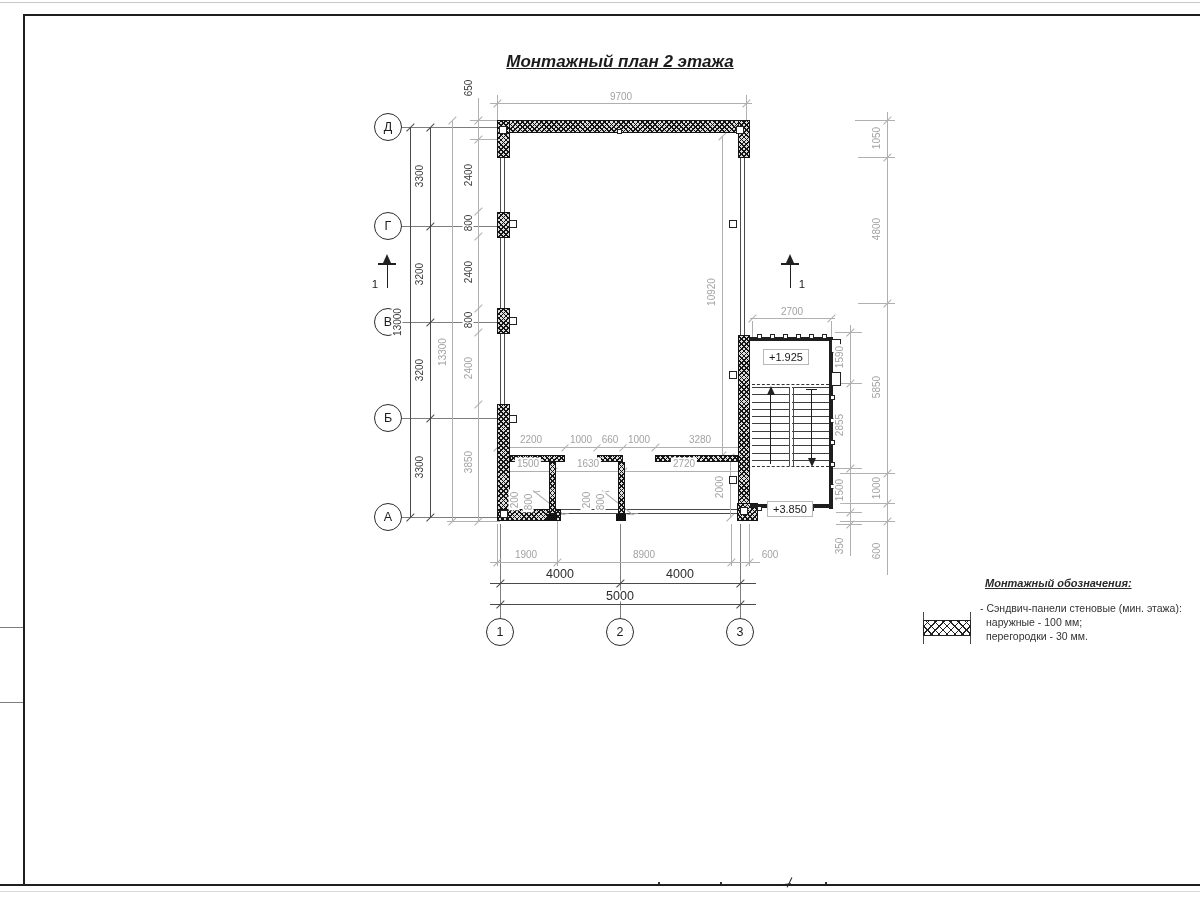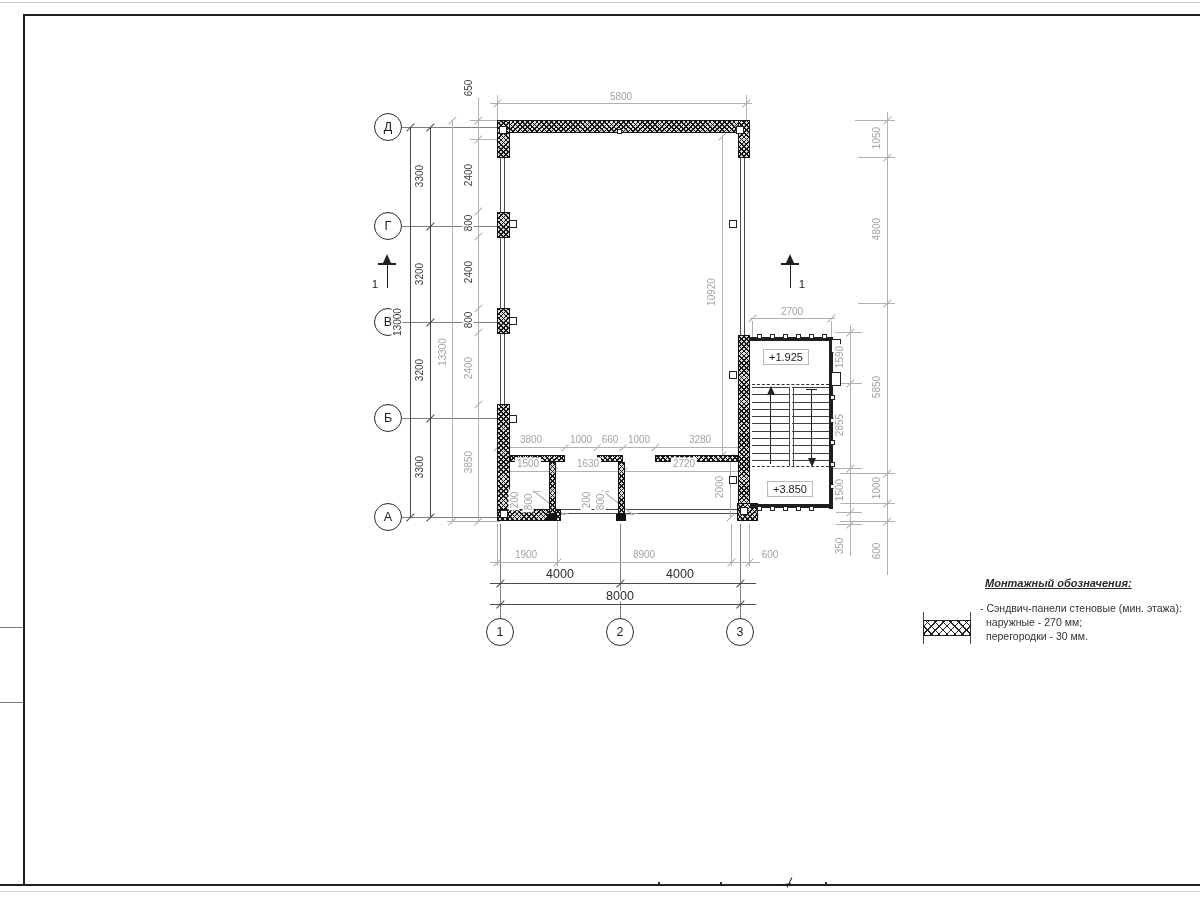--- a/index.html
+++ b/index.html
@@ -69,20 +69,21 @@
   <div class="ln h ck" style="left:0;top:884px;width:1200px;height:2px"></div>
   <div class="ln h cm" style="left:0;top:627px;width:23px"></div>
   <div class="ln h cm" style="left:0;top:702px;width:23px"></div>
   <div class="ln h" style="left:0;top:891px;width:1200px;color:#d8d8d8"></div>
   <div class="dot" style="left:658px;top:882px"></div>
   <div class="dot" style="left:720px;top:882px"></div>
   <div class="dot" style="left:825px;top:882px"></div>
   <div class="ln h ck" style="left:777px;top:884px;width:14px;transform:rotate(-6deg)"></div>
   <div class="ln vv ck" style="left:789px;top:877px;height:11px;width:1.4px;transform:rotate(26deg)"></div>
 
+  <div class="title" style="left:452px;top:52px;width:336px">Монтажный план 2 этажа</div>
 
   <div class="wall" style="left:497px;top:120px;width:253px;height:13px"></div>
   <div class="wall" style="left:497px;top:120px;width:13px;height:38px"></div>
   <div class="wall" style="left:497px;top:212px;width:13px;height:26px"></div>
   <div class="wall" style="left:497px;top:308px;width:13px;height:26px"></div>
   <div class="wall" style="left:497px;top:404px;width:13px;height:117px"></div>
   <div class="wall" style="left:738px;top:120px;width:12px;height:38px"></div>
   <div class="wall" style="left:738px;top:335px;width:12px;height:186px"></div>
   <div class="wall" style="left:497px;top:509px;width:64px;height:12px"></div>
   <div class="wall" style="left:737px;top:503px;width:21px;height:18px"></div>
@@ -142,21 +143,21 @@
   <div class="dash" style="left:752px;top:384px;width:77px"></div>
   <div class="dash" style="left:752px;top:466px;width:77px"></div>
 
   <div class="ln vv ck" style="left:770px;top:392px;height:72px;width:1.3px"></div>
   <div class="tri-up" style="left:767px;top:386px"></div>
   <div class="ln vv ck" style="left:811px;top:390px;height:68px;width:1.3px"></div>
   <div class="ln h ck" style="left:806px;top:389px;width:11px;height:1.3px"></div>
   <div class="tri-down" style="left:808px;top:458px"></div>
 
   <div class="elev" style="left:786px;top:357px">+1.925</div>
-  <div class="elev" style="left:790px;top:489px">+3.850</div>
+  <div class="elev" style="left:790px;top:509px">+3.850</div>
 
   <div class="ln h cm" style="left:402px;top:127px;width:95px"></div>
   <div class="ln h cm" style="left:402px;top:226px;width:95px"></div>
   <div class="ln h cm" style="left:402px;top:322px;width:95px"></div>
   <div class="ln h cm" style="left:402px;top:418px;width:95px"></div>
   <div class="ln h cm" style="left:402px;top:517px;width:95px"></div>
   <div class="bub" style="left:374px;top:113px">
       <span>Д</span>
     </div>
   <div class="bub" style="left:374px;top:212px">
@@ -192,21 +193,21 @@
   <div class="tri-up" style="left:786px;top:254px"></div>
   <div class="ln vv ck" style="left:790px;top:264px;height:24px;width:1.3px"></div>
   <div class="seclab" style="left:802px;top:284px">1</div>
 
   <div class="ln vv cl" style="left:497px;top:95px;height:25px"></div>
   <div class="ln vv cl" style="left:746px;top:95px;height:25px"></div>
   <div class="ln h cl" style="left:490px;top:103px;width:262px">
       <i class="tk" style="left: 1.5px; top: -0.5px;"></i>
       <i class="tk" style="left: 250.5px; top: -0.5px;"></i>
     </div>
-  <span class="dt" style="left:621px;top:96px">5800</span>
+  <span class="dt" style="left:621px;top:96px">9700</span>
   <div class="ln h cl" style="left:470px;top:120px;width:27px"></div>
   <div class="ln h cl" style="left:470px;top:139px;width:30px"></div>
 
   <div class="ln vv cd" style="left:410px;top:127px;height:390px">
       <i class="tk" style="top: -0.5px; left: -5.5px;"></i>
       <i class="tk" style="top: 389.5px; left: -5.5px;"></i>
     </div>
   <span class="dt v2 dk" style="left:397px;top:322px">13000</span>
   <div class="ln vv cd" style="left:430px;top:127px;height:390px">
       <i class="tk" style="top: -0.5px; left: -5.5px;"></i>
@@ -299,21 +300,21 @@
   <span class="dt" style="left:792px;top:311px">2700</span>
 
   <div class="ln h cl" style="left:497px;top:447px;width:249px">
       <i class="tk" style="left: -5.5px; top: -0.5px;"></i>
       <i class="tk" style="left: 62.5px; top: -0.5px;"></i>
       <i class="tk" style="left: 94.5px; top: -0.5px;"></i>
       <i class="tk" style="left: 120.5px; top: -0.5px;"></i>
       <i class="tk" style="left: 152.5px; top: -0.5px;"></i>
       <i class="tk" style="left: 243.5px; top: -0.5px;"></i>
     </div>
-  <span class="dt" style="left:531px;top:439px">3800</span>
+  <span class="dt" style="left:531px;top:439px">2200</span>
   <span class="dt" style="left:581px;top:439px">1000</span>
   <span class="dt" style="left:610px;top:439px">660</span>
   <span class="dt" style="left:639px;top:439px">1000</span>
   <span class="dt" style="left:700px;top:439px">3280</span>
   <div class="ln h cl" style="left:503px;top:471px;width:243px">
       <i class="tk" style="left: -5.5px; top: -0.5px;"></i>
       <i class="tk" style="left: 44.5px; top: -0.5px;"></i>
       <i class="tk" style="left: 114.5px; top: -0.5px;"></i>
       <i class="tk" style="left: 237.5px; top: -0.5px;"></i>
     </div>
@@ -351,23 +352,23 @@
       <i class="tk" style="left: 4.5px; top: -0.5px;"></i>
       <i class="tk" style="left: 124.5px; top: -0.5px;"></i>
       <i class="tk" style="left: 244.5px; top: -0.5px;"></i>
     </div>
   <span class="dt big" style="left:560px;top:574px">4000</span>
   <span class="dt big" style="left:680px;top:574px">4000</span>
   <div class="ln h cd" style="left:490px;top:604px;width:266px">
       <i class="tk" style="left: 4.5px; top: -0.5px;"></i>
       <i class="tk" style="left: 244.5px; top: -0.5px;"></i>
     </div>
-  <span class="dt big" style="left:620px;top:596px">8000</span>
+  <span class="dt big" style="left:620px;top:596px">5000</span>
 
   <div class="leg-h" style="left:985px;top:577px">Монтажный обозначения:</div>
   <div class="ln vv cd" style="left:923px;top:612px;height:32px"></div>
   <div class="ln vv cd" style="left:970px;top:612px;height:32px"></div>
   <div class="hatchbox" style="left:923px;top:620px;width:48px;height:16px"></div>
   <div class="leg-t" style="left:980px;top:602px">- Сэндвич-панели стеновые (мин. этажа):</div>
-  <div class="leg-t" style="left:986px;top:616px">наружные - 270 мм;</div>
+  <div class="leg-t" style="left:986px;top:616px">наружные - 100 мм;</div>
   <div class="leg-t" style="left:986px;top:630px">перегородки - 30 мм.</div>
 
 </div>
 
 </body></html>

